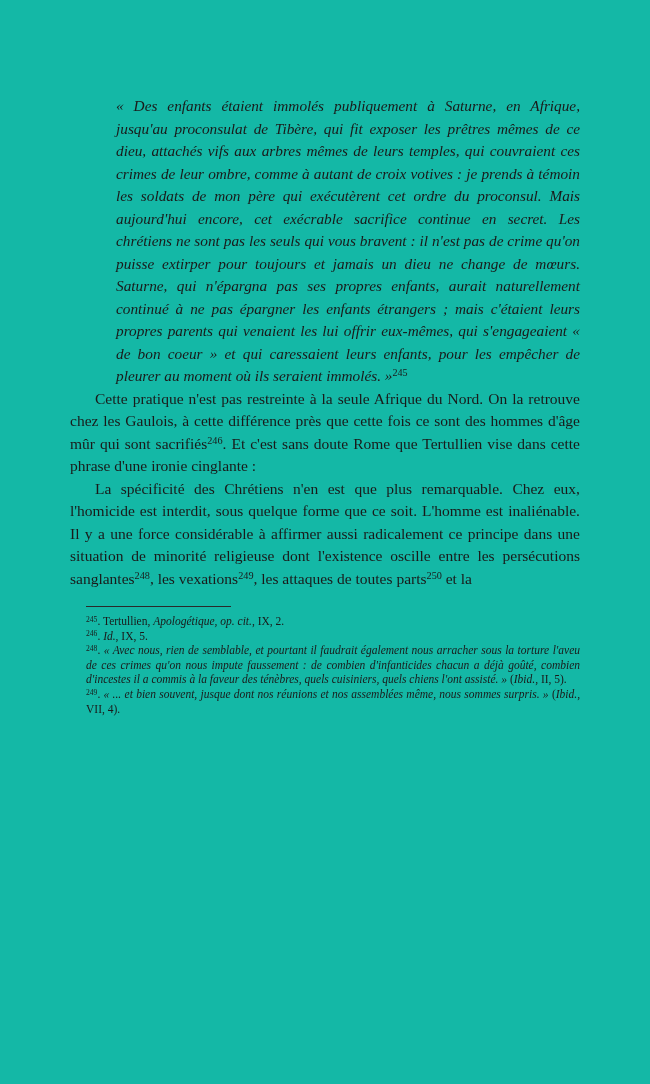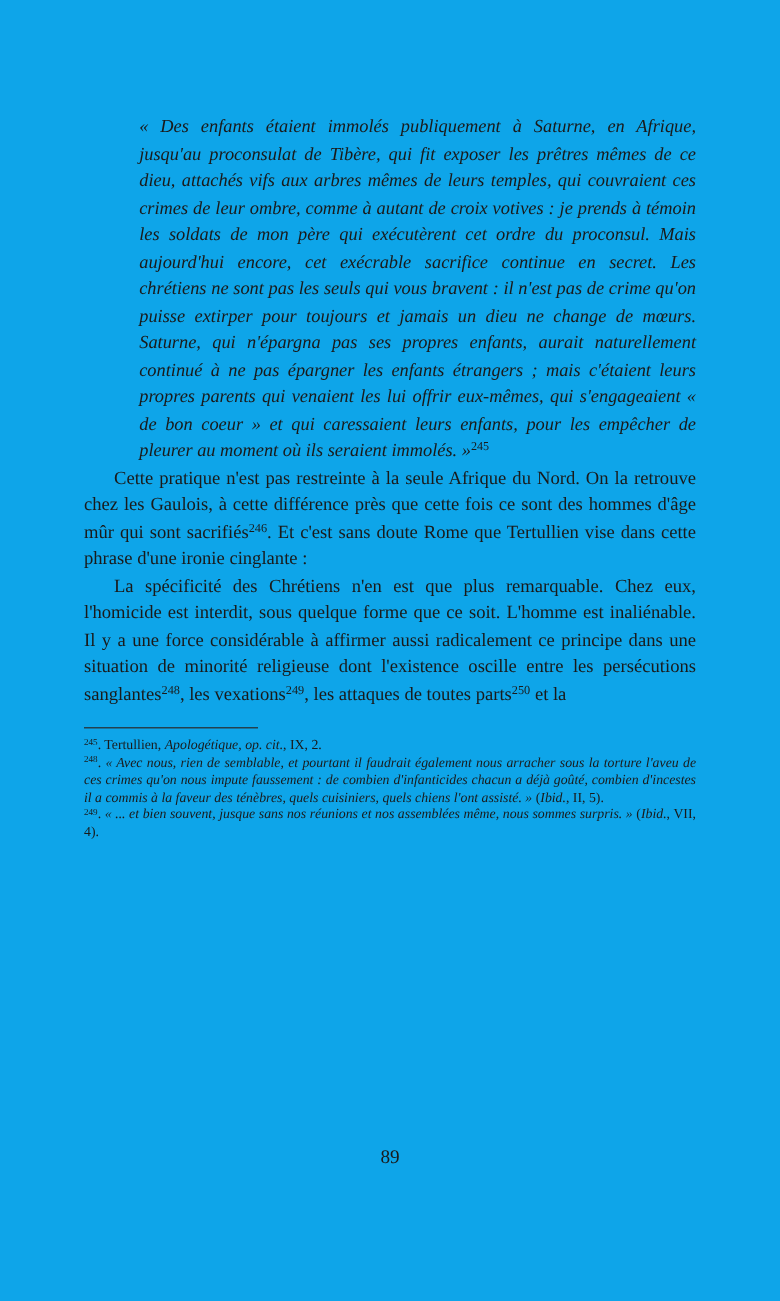--- a/index.html
+++ b/index.html
@@ -4,21 +4,21 @@
 <style>
   html, body {
     margin: 0;
     padding: 0;
     background: #ffffff;
   }
   .page {
     position: relative;
     width: 650px;
     height: 1084px;
-    background: #0ea5e9;
+    background: #14b8a6;
     font-family: "Liberation Serif", serif;
     color: #1a1a1a;
     overflow: hidden;
   }
   .content {
     position: absolute;
     left: 70px;
     top: 95px;
     width: 510px;
   }
@@ -39,20 +39,21 @@
   sup {
     font-size: 66%;
     line-height: 0;
     vertical-align: baseline;
     position: relative;
     top: -0.45em;
     font-style: normal;
   }
   .footnote-area {
     margin-top: 16px;
+    margin-left: 16px;
   }
   .footnote-rule {
     width: 145px;
     border: none;
     border-top: 1px solid #2a2a2a;
     margin: 0 0 7px 0;
   }
   .footnote {
     font-size: 11.5px;
     line-height: 14.6px;
@@ -76,20 +77,20 @@
     <p class="quote"><span class="it">« Des enfants étaient immolés publiquement à Saturne, en Afrique, jusqu'au proconsulat de Tibère, qui fit exposer les prêtres mêmes de ce dieu, attachés vifs aux arbres mêmes de leurs temples, qui couvraient ces crimes de leur ombre, comme à autant de croix votives : je prends à témoin les soldats de mon père qui exécutèrent cet ordre du proconsul. Mais aujourd'hui encore, cet exécrable sacrifice continue en secret. Les chrétiens ne sont pas les seuls qui vous bravent : il n'est pas de crime qu'on puisse extirper pour toujours et jamais un dieu ne change de mœurs. Saturne, qui n'épargna pas ses propres enfants, aurait naturellement continué à ne pas épargner les enfants étrangers ; mais c'étaient leurs propres parents qui venaient les lui offrir eux-mêmes, qui s'engageaient « de bon coeur » et qui caressaient leurs enfants, pour les empêcher de pleurer au moment où ils seraient immolés. »</span><sup>245</sup></p>
 
     <p class="body"><span>Cette pratique n'est pas restreinte à la seule Afrique du Nord. On la retrouve chez les Gaulois, à cette différence près que cette fois ce sont des hommes d'âge mûr qui sont sacrifiés</span><sup>246</sup><span>. Et c'est sans doute Rome que Tertullien vise dans cette phrase d'une ironie cinglante :</span></p>
 
 
     <p class="body"><span>La spécificité des Chrétiens n'en est que plus remarquable. Chez eux, l'homicide est interdit, sous quelque forme que ce soit. L'homme est inaliénable. Il y a une force considérable à affirmer aussi radicalement ce principe dans une situation de minorité religieuse dont l'existence oscille entre les persécutions sanglantes</span><sup>248</sup><span>, les vexations</span><sup>249</sup><span>, les attaques de toutes parts</span><sup>250</sup><span> et la</span></p>
 
     <div class="footnote-area">
       <hr class="footnote-rule">
       <div class="footnote"><sup>245</sup><span>. Tertullien, </span><span class="it">Apologétique, op. cit.</span><span>, IX, 2.</span></div>
+      <div class="footnote"><sup>246</sup><span>. </span><span class="it">Id.</span><span>, IX, 5.</span></div>
       <div class="footnote"><sup>248</sup><span>. </span><span class="it">« Avec nous, rien de semblable, et pourtant il faudrait également nous arracher sous la torture l'aveu de ces crimes qu'on nous impute faussement : de combien d'infanticides chacun a déjà goûté, combien d'incestes il a commis à la faveur des ténèbres, quels cuisiniers, quels chiens l'ont assisté. »</span><span> (</span><span class="it">Ibid.</span><span>, II, 5).</span></div>
-      <div class="footnote"><sup>249</sup><span>. </span><span class="it">« ... et bien souvent, jusque sans nos réunions et nos assemblées même, nous sommes surpris. »</span><span> (</span><span class="it">Ibid.</span><span>, VII, 4).</span></div>
+      <div class="footnote"><sup>249</sup><span>. </span><span class="it">« ... et bien souvent, jusque dont nos réunions et nos assemblées même, nous sommes surpris. »</span><span> (</span><span class="it">Ibid.</span><span>, VII, 4).</span></div>
     </div>
 
   </div>
 
-  <div class="page-number">89</div>
 </div>
 
 </body></html>

